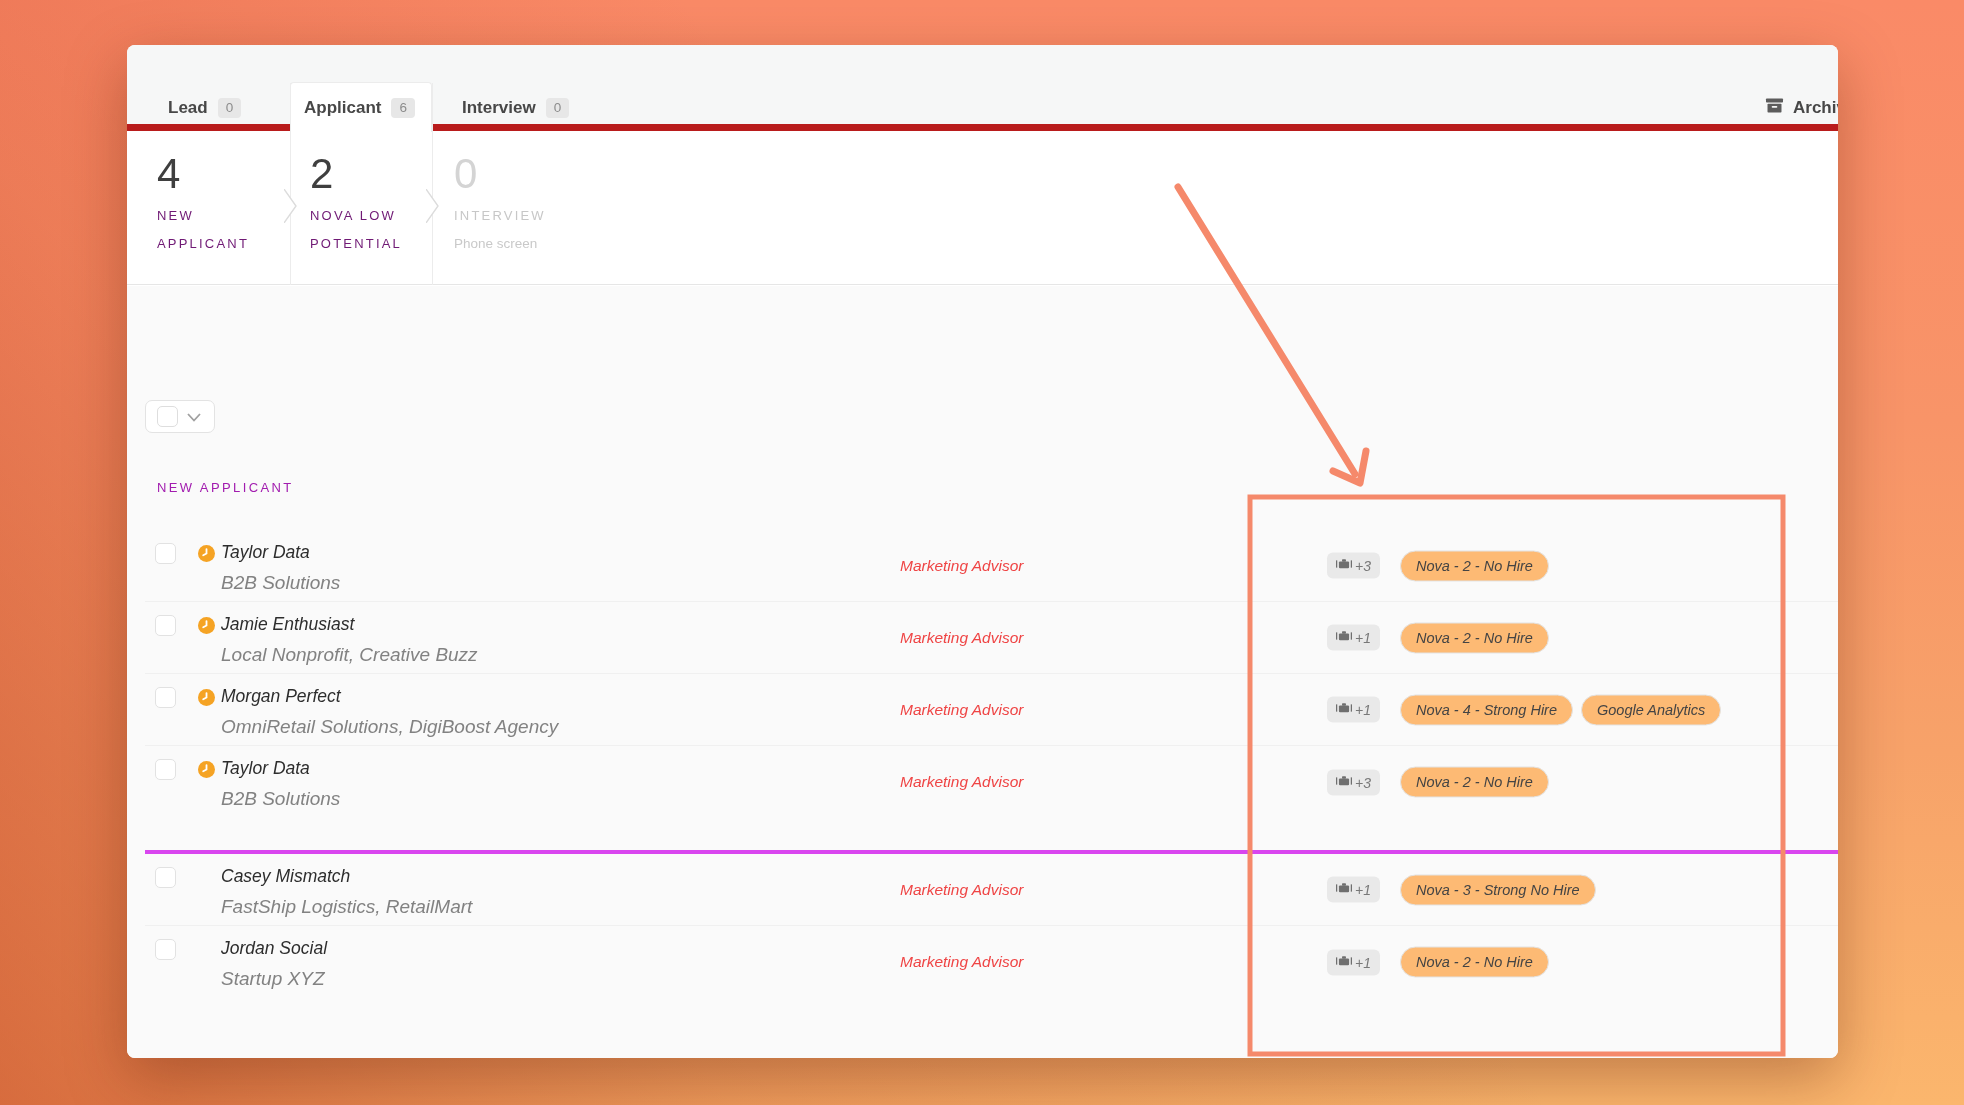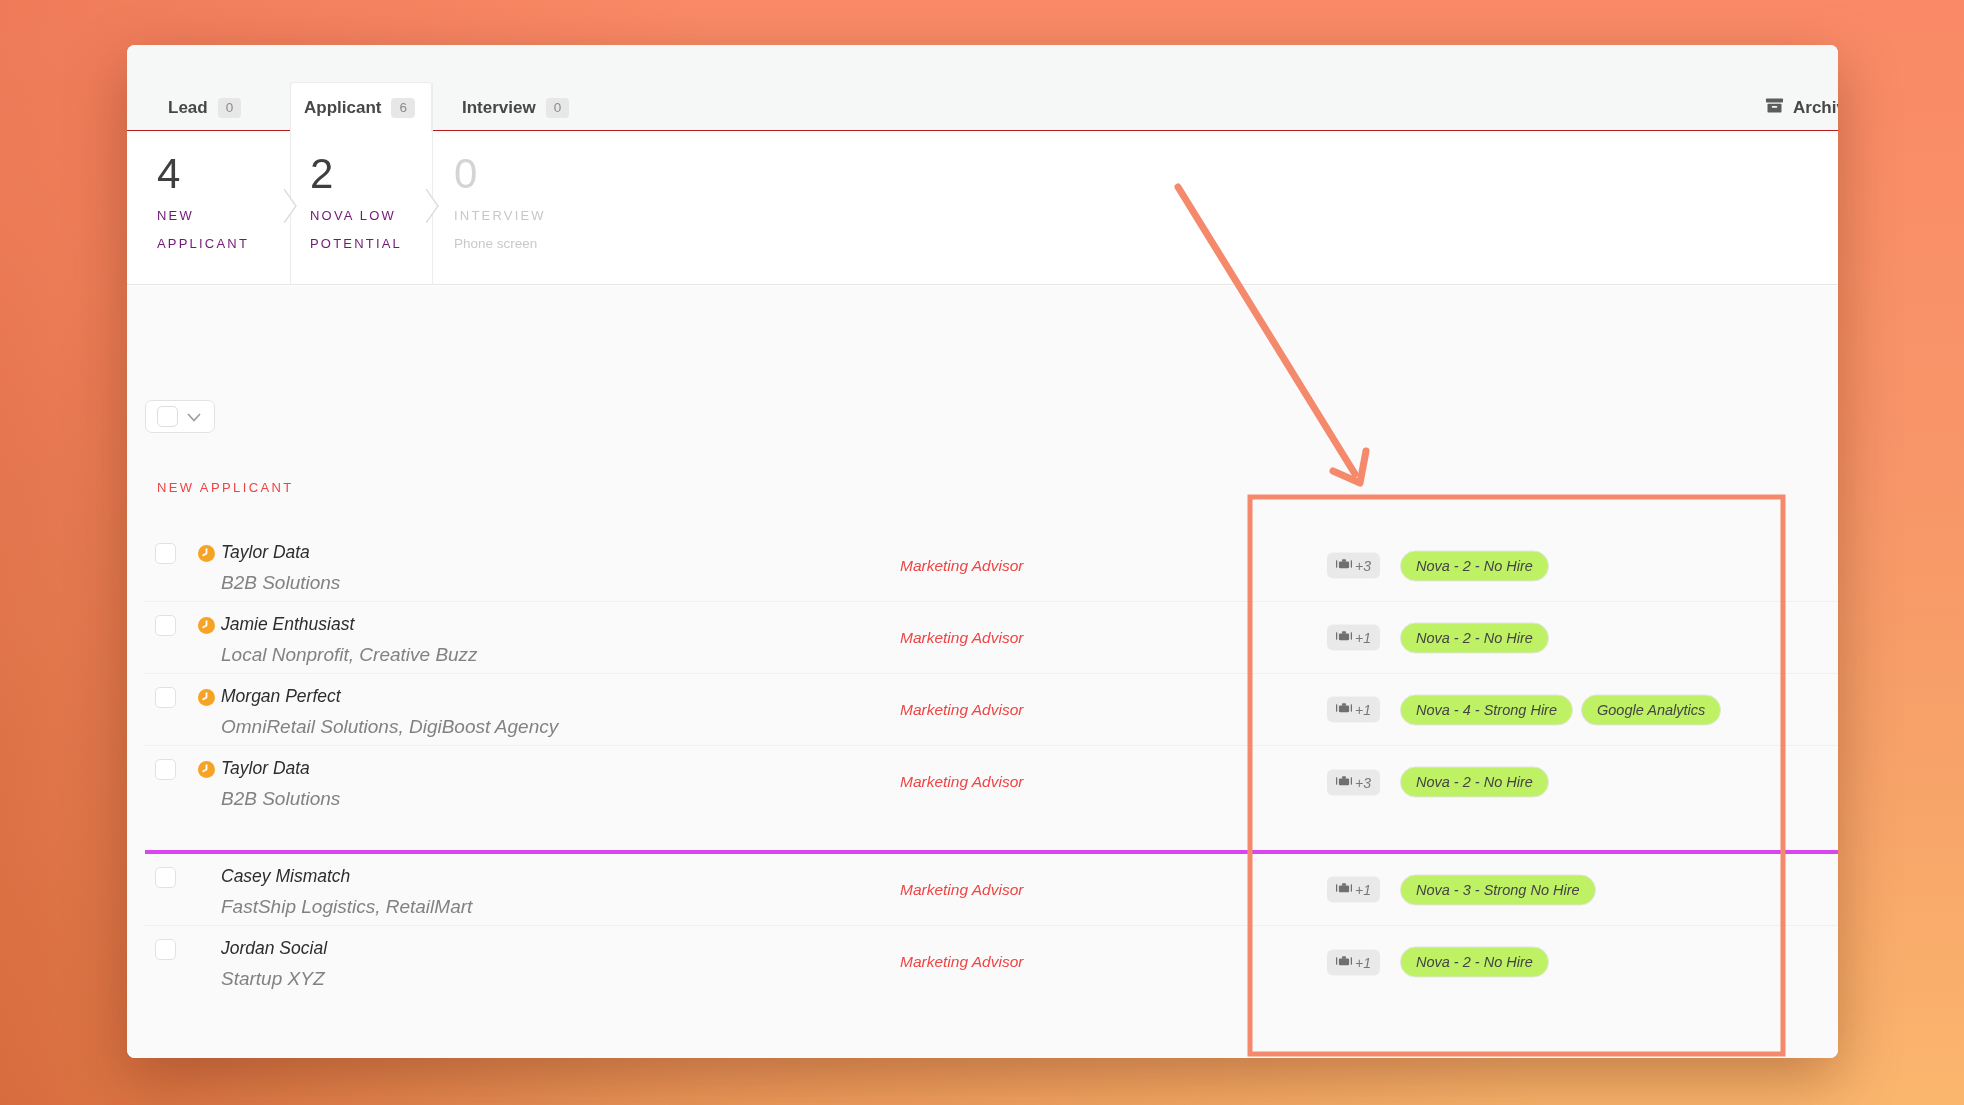--- a/index.html
+++ b/index.html
@@ -11,21 +11,21 @@
       linear-gradient(180deg,#fa8a67 0%,#f89468 38%,#f7a269 68%,#fbb66d 100%);
     position:relative;
   }
   
   .window{
     position:absolute; left:127px; top:45px; width:1711px; height:1013px;
     background:#fff; border-radius:8px; overflow:hidden;
     box-shadow:0 20px 60px rgba(90,25,5,.35);
   }
   .tabstrip{ position:absolute; left:0; top:0; width:100%; height:86px;
-    background:#f6f7f7; border-bottom:1px solid #b91c1c; }
+    background:#f6f7f7; border-bottom:7px solid #b91c1c; }
   .tab-label{ position:absolute; top:53px; display:flex; align-items:center; gap:10px;
     font-size:17px; font-weight:700; color:#474747; cursor:pointer; }
   .count-badge{ display:inline-block; background:#e7e7e7; color:#8c8c8c; font-size:13.5px;
     font-weight:400; border-radius:4px; padding:2px 8px; line-height:16px; }
   .active-tab-box{ position:absolute; left:163px; top:37px; width:142px; height:50px;
     background:#fff; border:1px solid #ececec; border-bottom:none; border-radius:4px 4px 0 0; z-index:2; }
   .archive{ position:absolute; top:52px; left:1638px; display:flex; align-items:center; gap:9px;
     font-size:17px; font-weight:700; color:#474747; white-space:nowrap; cursor:pointer; }
   
   .stage-panel{ position:absolute; left:0; top:87px; width:100%; height:153px;
@@ -42,40 +42,40 @@
   
   .content{ position:absolute; left:0; top:241px; width:100%; height:772px; background:#fafafa; }
   .banner{ position:absolute; left:18px; top:21px; width:1693px; height:51px; background:#ddeefb;
     border-radius:2px; display:flex; align-items:center; padding-left:28px; gap:13px; }
   .banner-text{ font-size:18px; font-weight:600; color:#22303f; }
   .bulk-btn{ position:absolute; left:18px; top:114px; width:70px; height:33px; background:#fff;
     border:1px solid #e3e3e3; border-radius:7px; display:flex; align-items:center;
     padding-left:11px; gap:9px; cursor:pointer; }
   .mini-check{ width:21px; height:21px; background:#fff; border:1px solid #dedede; border-radius:5px; }
   .list{ margin:194px 0 0 18px; width:1693px; }
-  .section-title{ font-size:13px; letter-spacing:2.4px; color:#ef4444; padding-left:12px; height:18px; }
+  .section-title{ font-size:13px; letter-spacing:2.4px; color:#a21caf; padding-left:12px; height:18px; }
   .section-rows{ margin-top:32px; }
   .section + .section{ margin-top:28px; }
   .section:not(:first-child) .section-rows{ border-top:4px solid #d946ef; }
   .row{ position:relative; height:72px; border-bottom:1px solid #f0f0f0;font-style:italic; }
   .section-rows .row:last-child{ border-bottom:none; }
   .row-check{ position:absolute; left:10px; top:50%; transform:translateY(-23px); width:21px; height:21px;
     background:#fff; border:1.5px solid #e2e2e2; border-radius:5px; cursor:pointer; }
   .clock{ position:absolute; left:53px; top:50%; transform:translateY(-21px); }
   .who{ position:absolute; left:76px; top:50%; transform:translateY(-50%); }
   .name{ font-size:17.5px; color:#2d2d2d; line-height:22px; cursor:pointer; }
   .company{ font-size:19px; color:#828282; line-height:19px; margin-top:10px; }
   .position{ position:absolute; left:755px; top:50%; transform:translateY(-50%);
     font-size:15.5px; color:#ef4444; }
   .tags{ position:absolute; left:1182px; top:50%; transform:translateY(-50%);
     display:flex; align-items:center; gap:20px; }
   .pill-group{ display:flex; align-items:center; gap:8px; }
   .jobs-badge{ height:26px; background:#e9e9e9; border-radius:6px; display:flex; align-items:center;
     padding:0 9px; gap:3px; color:#787878; font-size:14px; }
-  .pill{ height:31px; line-height:29px; background:#bef264; border:1px solid #e3e3e3; border-radius:16px;
+  .pill{ height:31px; line-height:29px; background:#fdba74; border:1px solid #e3e3e3; border-radius:16px;
     padding:0 15px; font-size:14.5px; color:#444; white-space:nowrap; cursor:pointer; }
   
   .anno-svg{ position:absolute; left:0; top:0; width:1964px; height:1105px; z-index:50; pointer-events:none; }
 </style>
 </head>
 <body>
 
 <div class="window">
 
   <div class="tabstrip">

